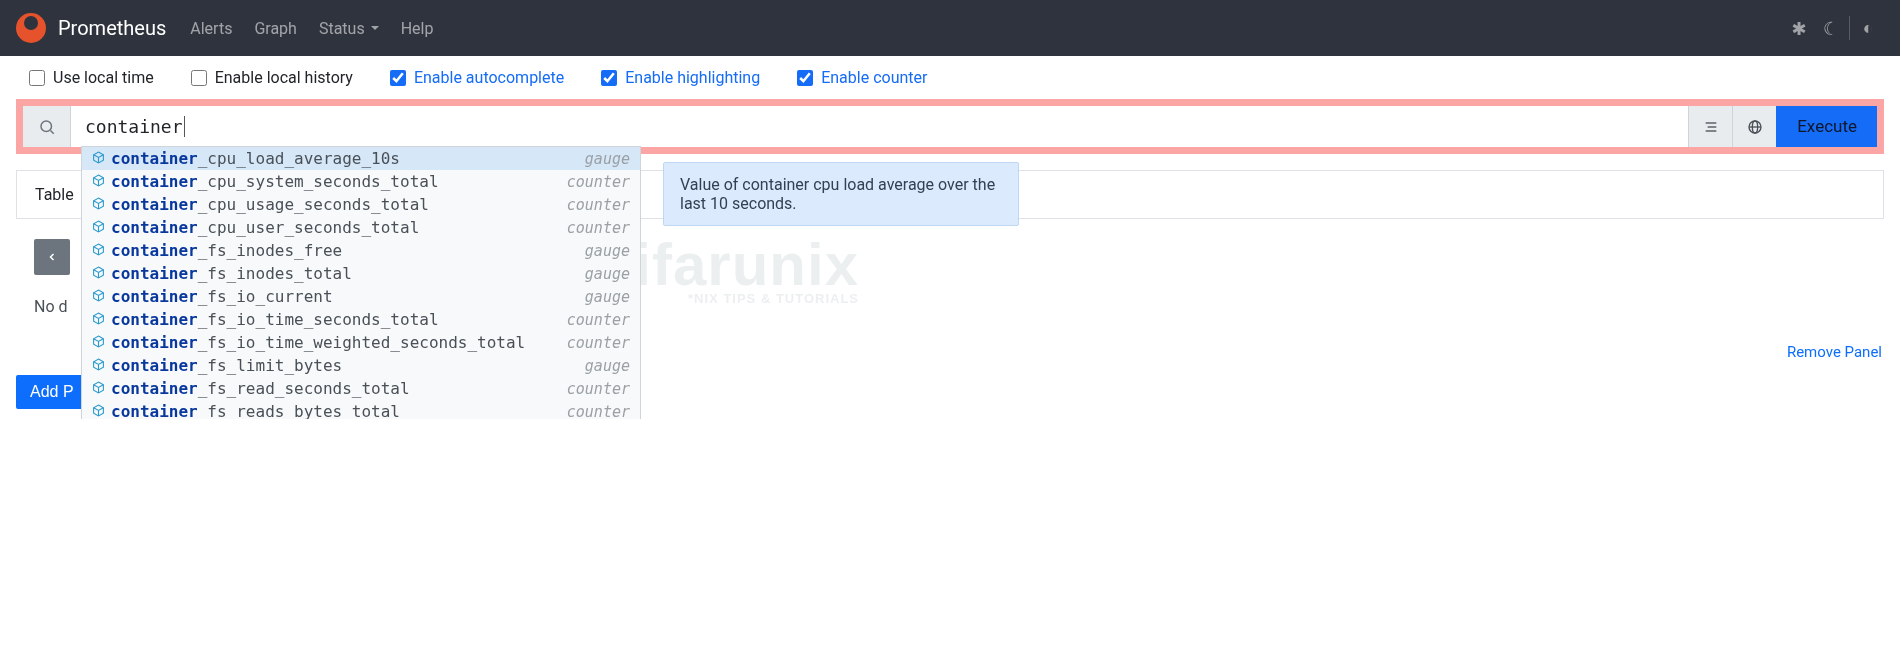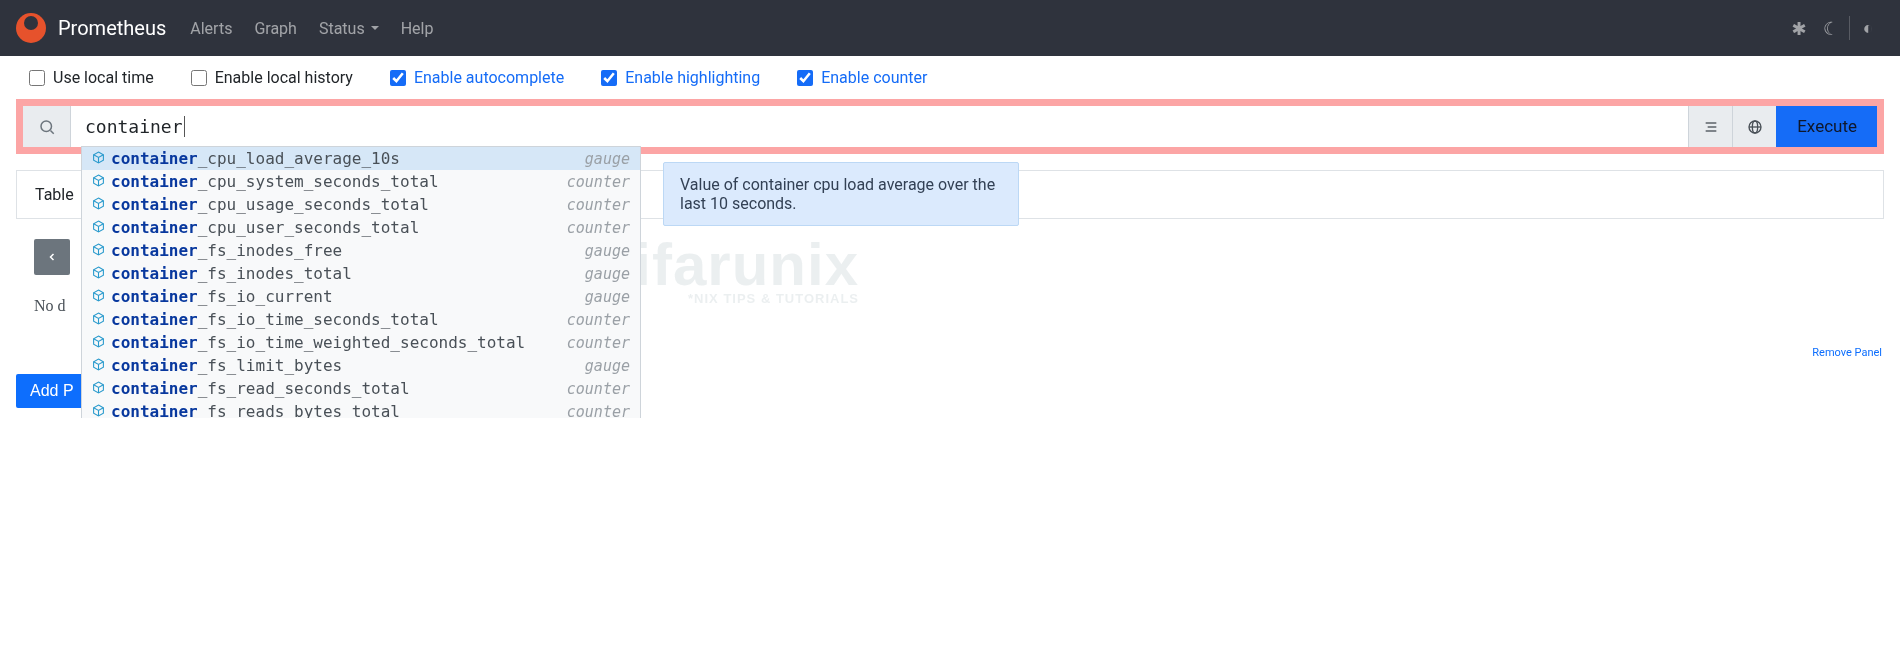--- a/index.html
+++ b/index.html
@@ -27,26 +27,26 @@
   .query-row { display: flex; margin: 0 16px; border: 7px solid #fca5a5; background: #fff; position: relative;}
   .query-search-icon { width: 48px; display:flex; align-items:center; justify-content:center; background:#e9ecef; color:#6c757d; font-size:18px; border-right:1px solid #ced4da;}
   .query-input { flex: 1; border: none; padding: 10px 14px; font-size: 18px; font-family: Menlo, Monaco, Consolas, monospace; outline: none; color:#212529; }
   .query-right-btns { display: flex; }
   .q-icon-btn { width: 44px; background: #e9ecef; border-left: 1px solid #ced4da; display:flex; align-items:center; justify-content:center; color:#495057; cursor:pointer; font-size:16px;}
   .execute-btn { background: #156cf7; color: #0f172a; padding: 10px 20px; font-size: 17px; border-left: 1px solid #156cf7; cursor: pointer; }
 
   .panel-tabs { margin: 16px 16px 8px; border: 1px solid #dee2e6; padding: 14px 18px; display:flex; align-items:center; gap: 24px; background:#fff;}
   .tab-item { font-size: 16px; color:#212529;}
 
-  .nav-block { margin: 0 16px 10px; padding: 12px 18px; display:flex; align-items:flex-start; gap:18px; flex-wrap:wrap;font-family:Liberation Serif, serif; }
+  .nav-block { margin: 0 16px 10px; padding: 12px 18px; display:flex; align-items:flex-start; gap:18px; flex-wrap:wrap; }
   .page-btn { width: 36px; height: 36px; background: #6c757d; color:#fff; display:flex; align-items:center; justify-content:center; border-radius:2px; cursor:pointer;}
   .no-data { color:#495057; font-size:16px; }
 
   .remove-panel-row { text-align: right; padding: 4px 18px; }
-  .remove-panel { color: #0d6efd; font-size: 11px; text-decoration: none; }
+  .remove-panel { color: #0d6efd; font-size: 15px; text-decoration: none; }
 
   .add-panel-btn { background: #0d6efd; color:#fff; border:none; padding: 8px 14px; font-size:16px; border-radius:2px; margin: 10px 16px; cursor:pointer;}
 
   
   .ac-dropdown { position: absolute; top: 40px; left: 58px; width: 560px; max-height: 360px; overflow:hidden; background:#f8f9fa; border:1px solid #ced4da; z-index:100; font-family: Menlo, Monaco, Consolas, monospace; font-size:16px;}
   .ac-scroll { overflow-y: scroll; max-height: 355px; }
   .ac-scroll::-webkit-scrollbar { width: 12px; background:#f1f1f1;}
   .ac-scroll::-webkit-scrollbar-thumb { background:#c1c1c1; border-radius:0;}
   .ac-item { display: flex; align-items: center; padding: 2px 10px; white-space: nowrap; cursor:pointer;}
   .ac-item.selected { background: #d6e7f7; }

